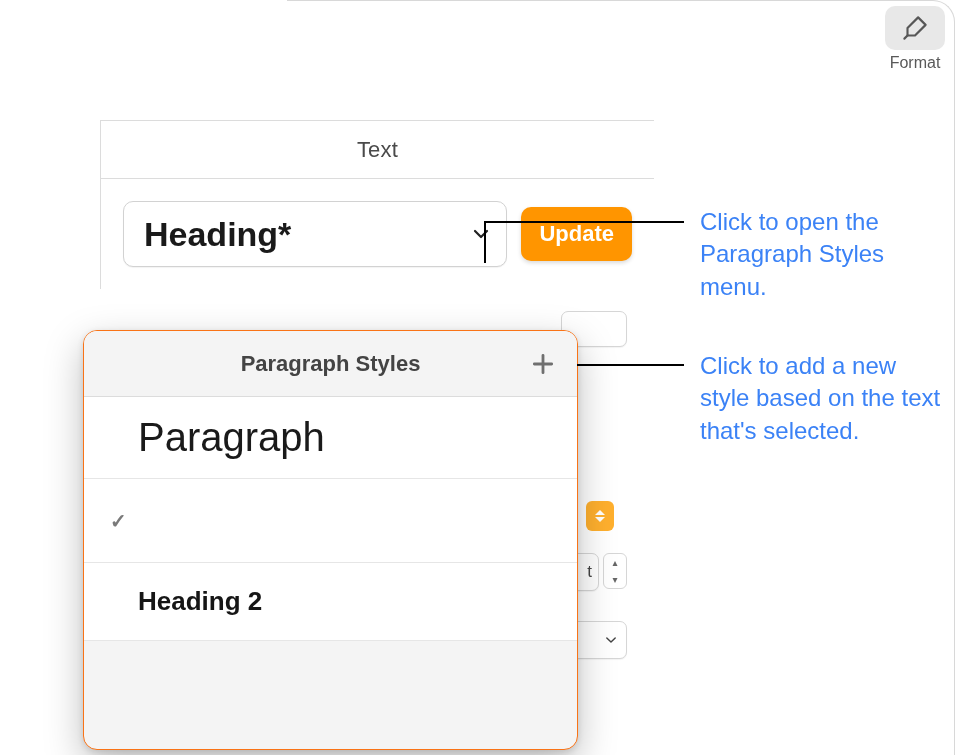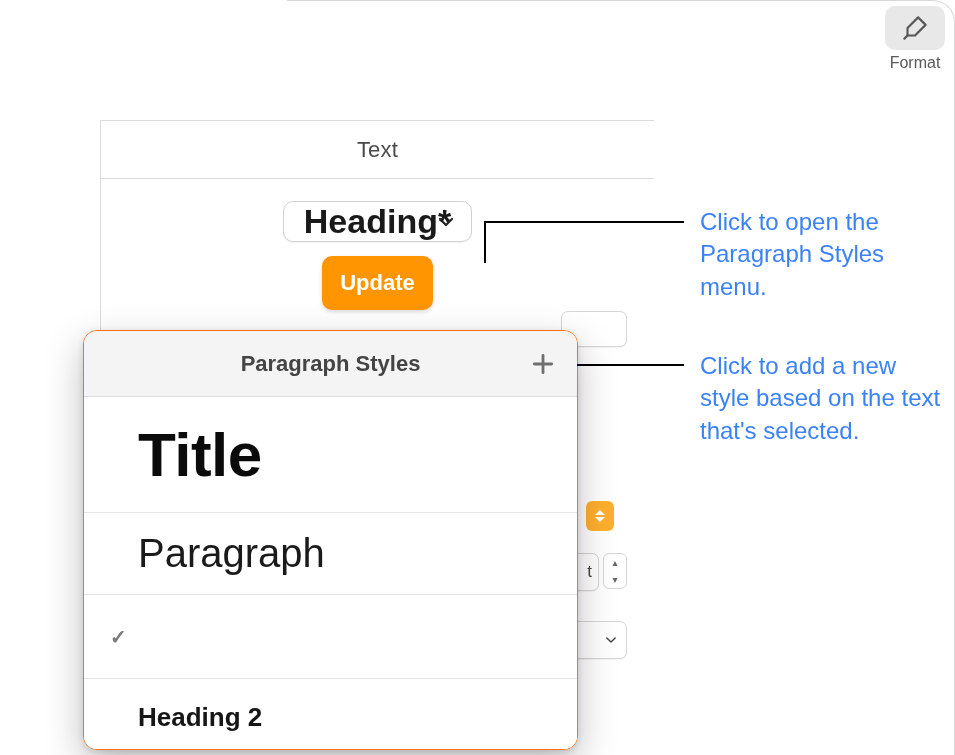--- a/index.html
+++ b/index.html
@@ -56,21 +56,20 @@
     height: 58px;
     border-bottom: 1px solid #dcdcdc;
     font-size: 22px; color: #4a4a4a;
     letter-spacing: .2px;
     text-align: right;
   }
 
   .style-row {
     display: flex; align-items: center; gap: 14px;
     padding: 22px 22px;
-    flex-direction: column;
   }
   .style-picker {
     position: relative;
     flex: 1;
     height: 66px;
     background: #fff;
     border: 1px solid #d2d2d2;
     border-radius: 10px;
     display: flex; align-items: center;
     padding: 0 20px;
@@ -258,24 +257,20 @@
 <div class="popover">
   <div class="pop-head">
     <span>Paragraph Styles</span>
     <div class="pop-add">
       <svg width="26" height="26" viewBox="0 0 24 24">
           <path d="M12 4v16M4 12h16" stroke="#6f6f6f" stroke-width="2.6" stroke-linecap="round"></path>
         </svg>
     </div>
   </div>
   <div class="style-list">
-    <div class="style-item si-title">
-      <span class="check"></span>
-      <span class="lbl">Title</span>
-    </div>
     <div class="style-item si-sub">
       <span class="check"></span>
       <span class="lbl">Paragraph</span>
     </div>
     <div class="style-item si-head">
       <span class="check">✓</span>
     </div>
     <div class="style-item si-head2">
       <span class="check"></span>
       <span class="lbl">Heading 2</span>

